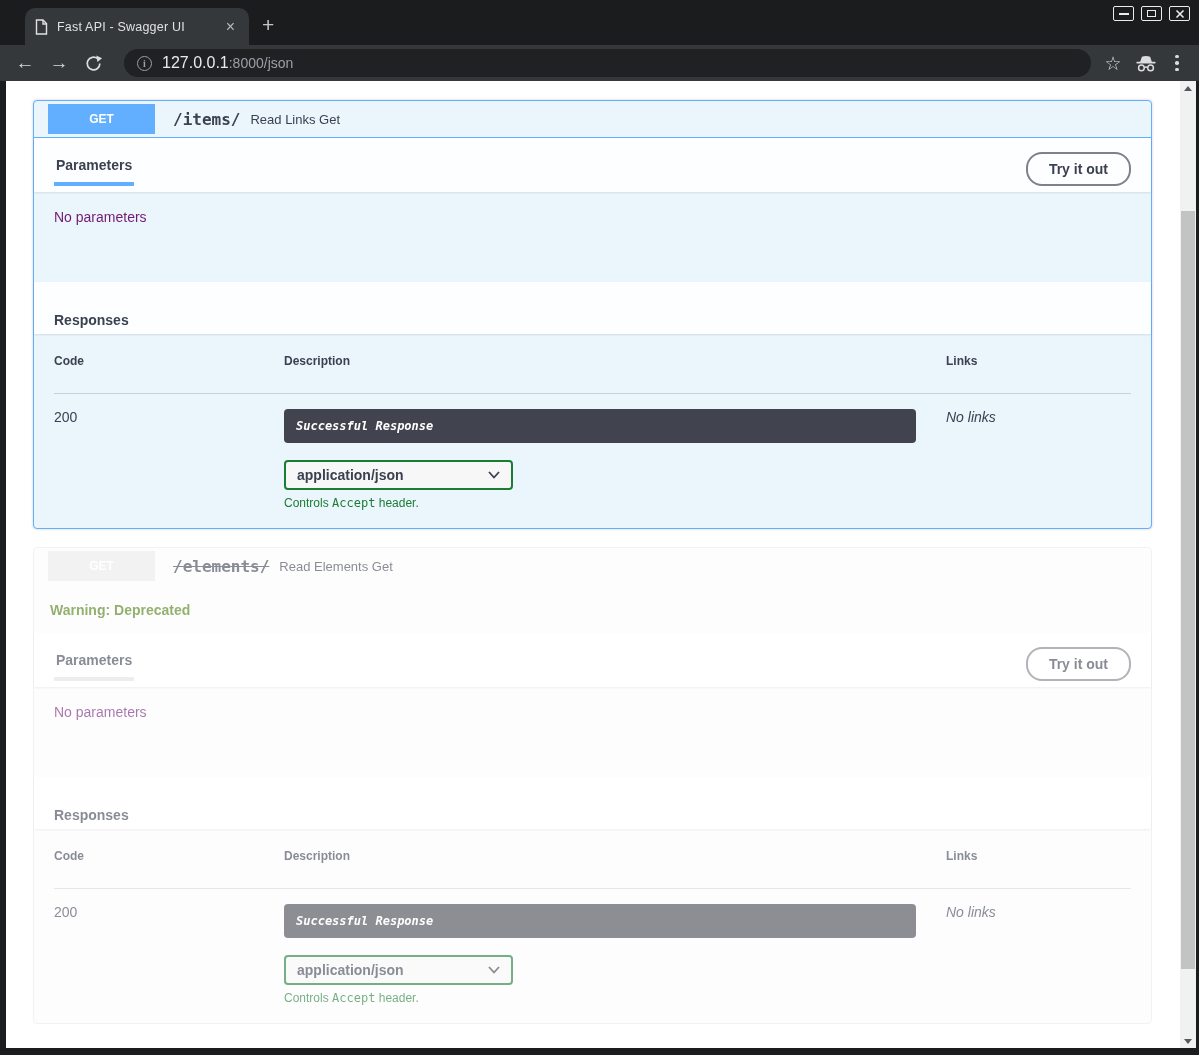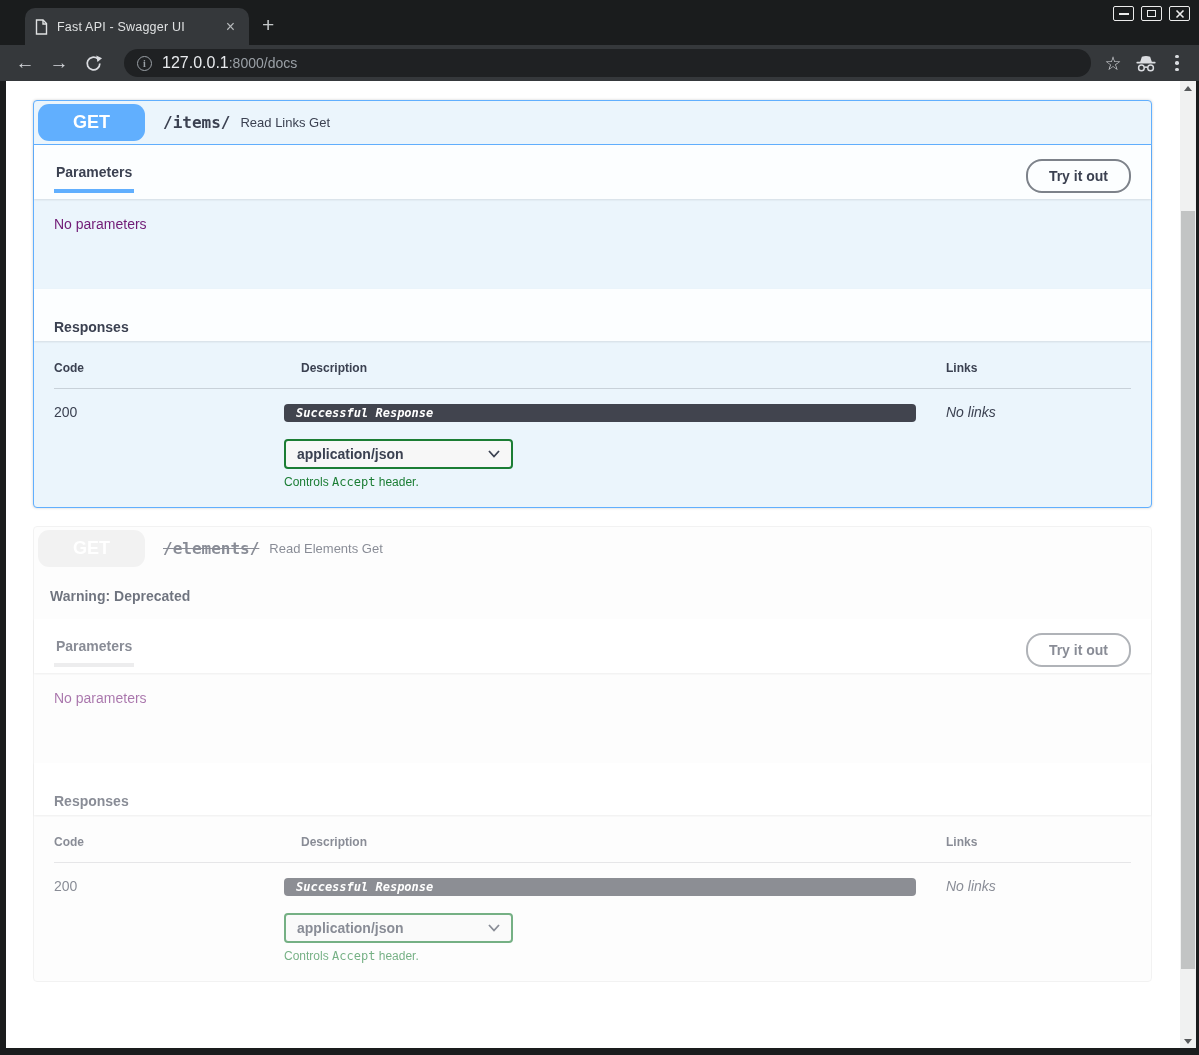--- a/index.html
+++ b/index.html
@@ -82,56 +82,56 @@
   .opblock.get {
     border:1px solid #61affe; background:#ebf5fc;
     box-shadow:0 0 3px rgba(0,0,0,.19);
   }
   .opblock.deprecated {
     border:1px solid #ebebeb; background:#fdfdfd; opacity:.6;
   }
   .op-summary { display:flex; align-items:center; padding:3px 4px; cursor:pointer; }
   .opblock.get .op-summary { border-bottom:1px solid #61affe; }
   .method-badge {
-    min-width:107px; text-align:center; padding:8px 0; border-radius:11px;
-    background:#61affe; color:#fff; font-weight:bold; font-size:18px; margin-right:12px;
+    min-width:107px; text-align:center; padding:8px 0; border-radius:0;
+    background:#61affe; color:#fff; font-weight:bold; font-size:12px; margin-right:12px;margin-left:10px;
   }
   .deprecated .method-badge { background:#ebebeb; color:#fff; }
   .op-path { font-family:"DejaVu Sans Mono","Liberation Mono",monospace; font-size:16px; font-weight:bold; color:#3b4151; padding:0 10px 0 6px; }
   .deprecated .op-path { text-decoration:line-through; }
   .op-desc { font-size:13px; color:#3b4151; }
 
-  .warning-row { padding:18px 16px 15px; font-weight:bold; font-size:14px; color:#0f172a; }
+  .warning-row { padding:18px 16px 15px; font-weight:bold; font-size:14px; color:#4d7c0f; }
 
   .section-header {
     display:flex; justify-content:space-between; align-items:flex-end;
     min-height:52px; padding:6px 20px; background:rgba(255,255,255,.85);
     box-shadow:0 1px 2px rgba(0,0,0,.1);
   }
   .tab-label {
     font-size:14px; font-weight:bold; color:#3b4151;
     padding:13px 2px 9px; border-bottom:4px solid #61affe;
   }
   .deprecated .tab-label { border-bottom-color:#e2e2e4; }
   .sec-title { font-size:14px; font-weight:bold; color:#3b4151; }
   .try-btn {
     background:transparent; padding:7px 21px; border:2px solid #7d828a; border-radius:16px;
     font-family:"Liberation Sans",sans-serif; font-weight:bold; font-size:14px; color:#3b4151; cursor:pointer;
   }
   .params-body { padding:17px 20px 57px; font-size:14px; color:#701a75; }
 
   .responses-body { padding:20px 20px 18px; }
   .resp-head { display:flex; font-size:12px; font-weight:bold; color:#3b4151;
-    padding-bottom:13px; border-bottom:1px solid rgba(59,65,81,.2);gap:17px; }
+    padding-bottom:25px; border-bottom:1px solid rgba(59,65,81,.2); }
   .resp-row { display:flex; padding-top:15px; font-size:14px; }
   .col-code { width:230px; }
   .col-desc { flex:1; padding-right:30px; }
   .col-links { width:185px; }
   .resp-block {
-    background:#41444e; color:#fff; border-radius:4px; padding:2px 12px;
+    background:#41444e; color:#fff; border-radius:4px; padding:10px 12px;
     font-family:"DejaVu Sans Mono","Liberation Mono",monospace;
     font-style:italic; font-weight:bold; font-size:12px;
   }
   .media-select {
     margin-top:17px; width:229px; height:30px; background:#f7f7f7;
     border:2px solid #1b7d34; border-radius:4px;
     display:flex; align-items:center; justify-content:space-between;
     padding:0 11px; font-weight:bold; font-size:14px; color:#3b4151; cursor:pointer;
   }
   .accept-hint { margin-top:6px; font-size:12px; color:#1b7d34; }
@@ -173,21 +173,21 @@
   <span class="nav-ic">→</span>
   <span class="nav-ic">
     <svg viewBox="0 0 24 24" width="19" height="19">
         <path d="M20 12a8 8 0 1 1-2.8-6.1" fill="none" stroke="#dadce0" stroke-width="2.2"></path>
         <polygon points="15.5,2 22.8,5.4 17,10" fill="#dadce0"></polygon>
       </svg>
   </span>
   <div class="urlbar">
     <span class="info-ic">i</span>
     <span class="url-host">127.0.0.1</span>
-      <span class="url-rest">:8000/docs</span>
+      <span class="url-rest">:8000/json</span>
   </div>
   <div class="tb-right">
     <span class="star-ic">☆</span>
     <span class="incog-ic">
       <svg width="22" height="19" viewBox="0 0 24 20">
           <path d="M5.5 8.5 L7.5 2.5 q4.5 -1.6 9 0 l2 6" fill="#dadce0"></path>
           <rect x="1.5" y="8.2" width="21" height="1.8" rx=".9" fill="#dadce0"></rect>
           <circle cx="7" cy="14.8" r="3.1" fill="none" stroke="#dadce0" stroke-width="1.6"></circle>
           <circle cx="17" cy="14.8" r="3.1" fill="none" stroke="#dadce0" stroke-width="1.6"></circle>
           <path d="M10 14.6 q2 -1.6 4 0" fill="none" stroke="#dadce0" stroke-width="1.4"></path>

